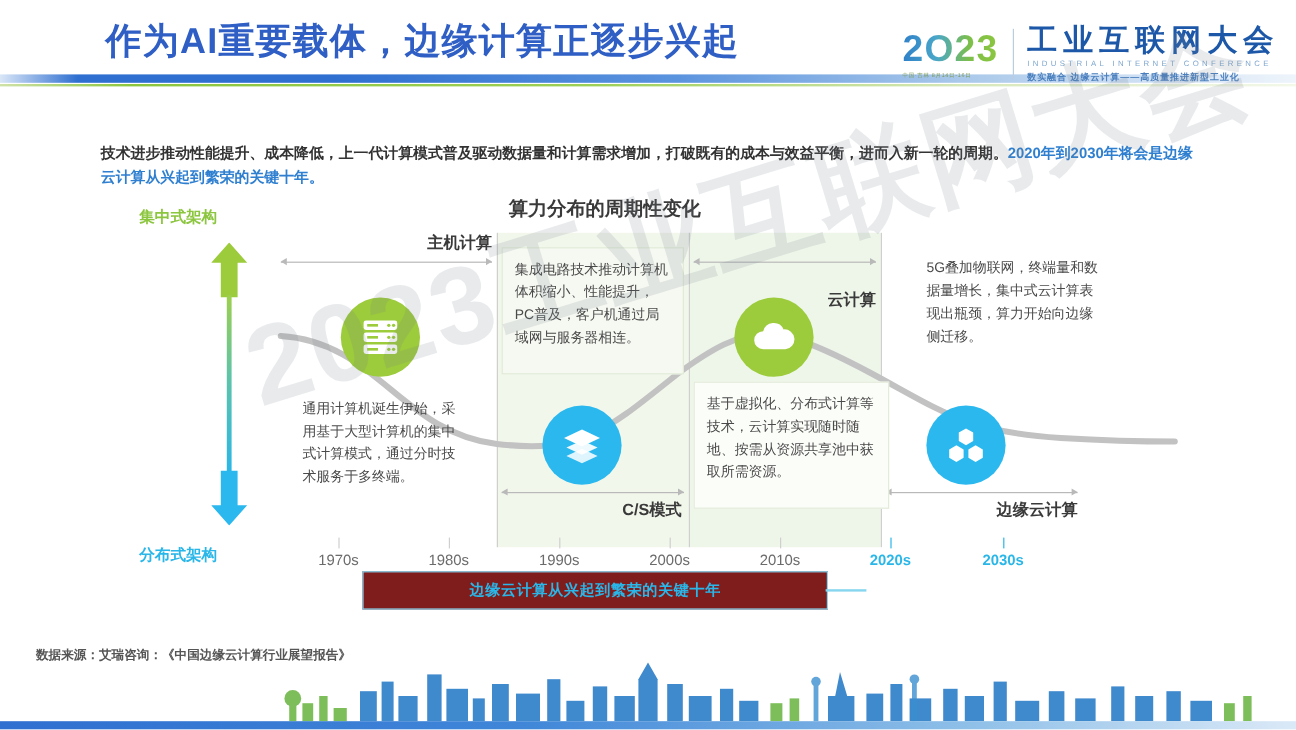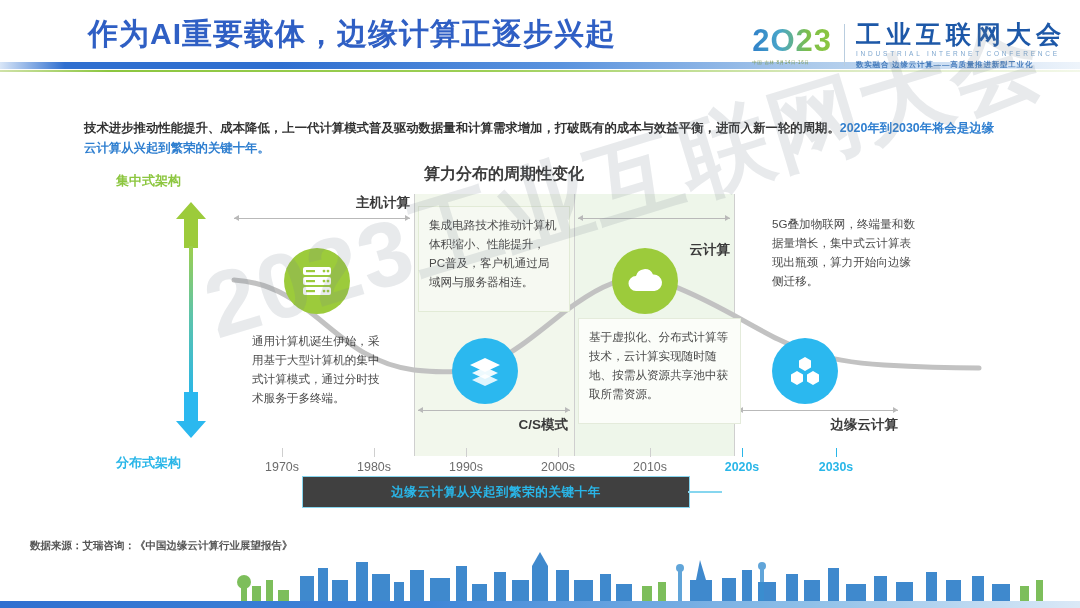--- a/index.html
+++ b/index.html
@@ -117,21 +117,21 @@
     position:absolute;top:300px;font-size:12.4px;color:#6b6b6b;
     text-align:center;width:70px;font-weight:400;
   }
   .decade.hi{color:#29b6e8;font-weight:700;}
   .tick{position:absolute;width:1px;height:9px;background:#cfcfcf;top:288px;}
   .tick.hi{background:#29b6e8;}
 
   
   .callout{
     position:absolute;left:218px;top:316px;width:386px;height:30px;
-    background:#404040;border:1.5px solid #86d6ef;
+    background:#7f1d1d;border:1.5px solid #86d6ef;
     display:flex;align-items:center;justify-content:center;
   }
   .callout span{font-size:12.6px;font-weight:700;color:#29b6e8;letter-spacing:.5px;}
   .callout-tail{position:absolute;left:604px;top:331px;width:34px;height:1.5px;background:#86d6ef;}
 
   
   .wm{
     position:absolute;left:190px;top:250px;
     font-size:92px;font-weight:700;color:rgba(120,130,140,.17);
     transform:rotate(-17deg);transform-origin:left top;

